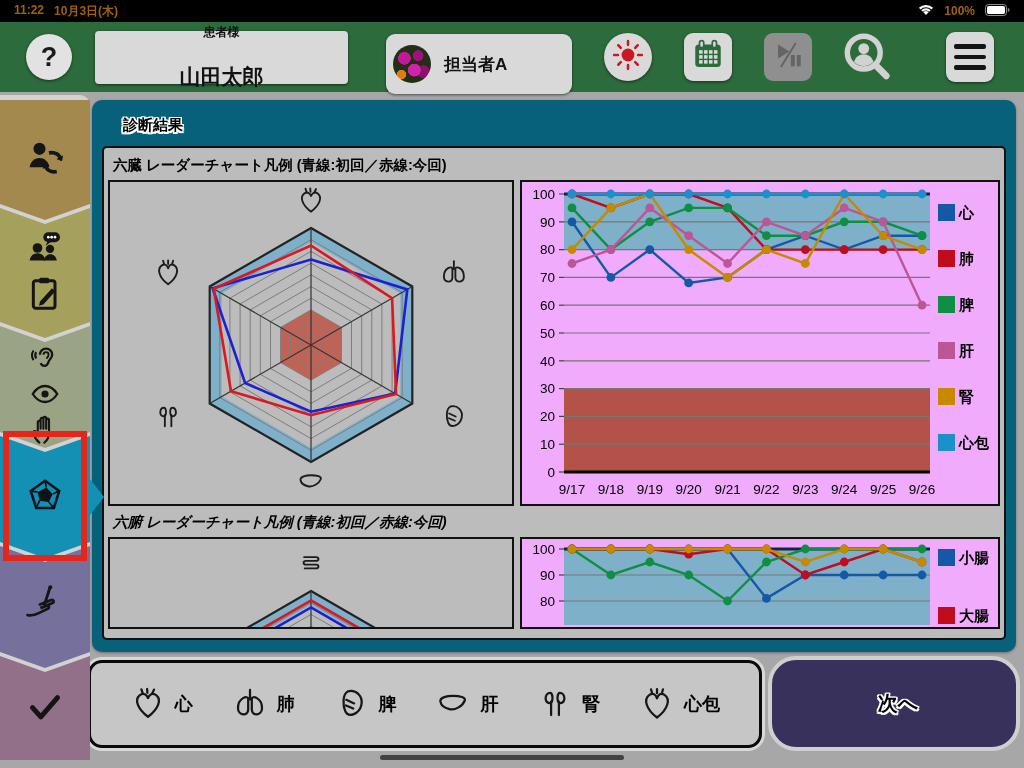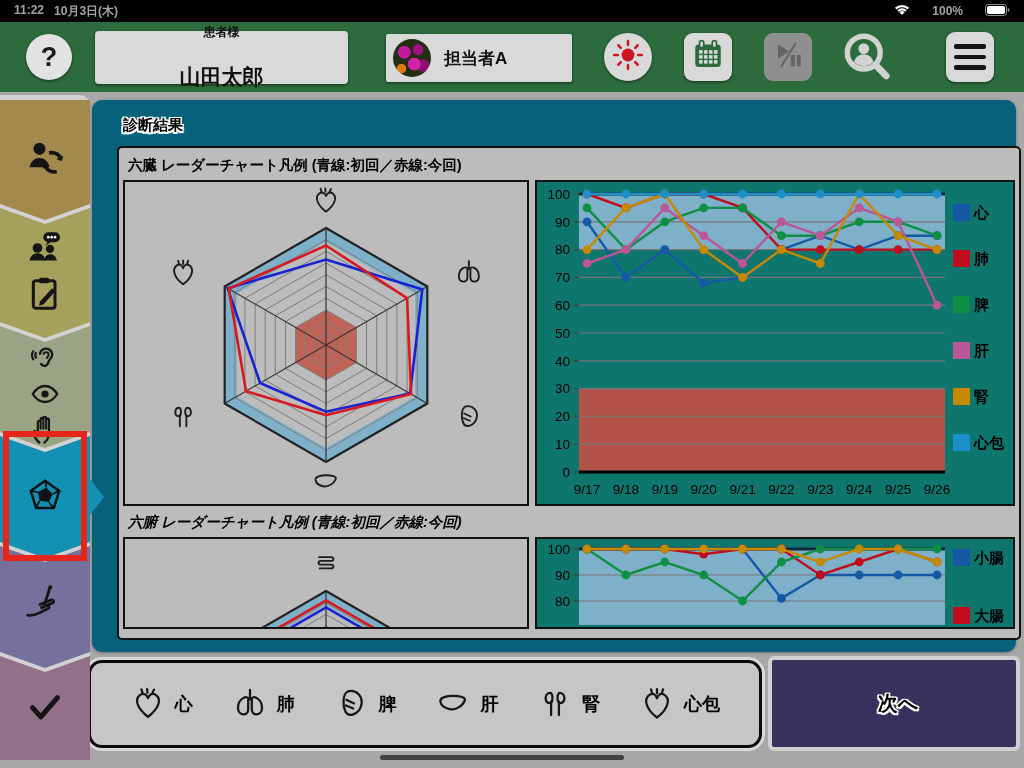--- a/index.html
+++ b/index.html
@@ -9,36 +9,36 @@
     font-family:"Liberation Sans","DejaVu Sans",sans-serif;
     -webkit-font-smoothing:antialiased;
   }
   .t-outline{
     text-shadow:-1.5px -1.5px 0 #fff,1.5px -1.5px 0 #fff,-1.5px 1.5px 0 #fff,
       1.5px 1.5px 0 #fff,0 -1.5px 0 #fff,0 1.5px 0 #fff,-1.5px 0 0 #fff,1.5px 0 0 #fff;
     padding-left:8px;
   }
   
   .status-bar{position:absolute;top:0;left:0;width:1024px;height:22px;background:#000;
-    color:#a3a3a3;display:flex;justify-content:space-between;align-items:center;
+    color:#a16207;display:flex;justify-content:space-between;align-items:center;
     padding:0 14px;box-sizing:border-box;font-size:12px;font-weight:bold;}
   .sb-left{display:flex;gap:10px;}
-  .sb-right{display:flex;align-items:center;gap:22px;}
+  .sb-right{display:flex;align-items:center;gap:10px;}
   
   .header{position:absolute;top:22px;left:0;width:1024px;height:70px;background:#2c6b3c;}
   .hbtn{box-shadow:0 1px 3px rgba(0,0,0,.55);cursor:pointer;}
   .btn-help{position:absolute;left:26px;top:12px;width:46px;height:46px;border-radius:50%;
     background:#e2e2e2;color:#1a1a1a;font-size:27px;font-weight:bold;
     display:flex;align-items:center;justify-content:center;}
   .btn-patient{position:absolute;left:95px;top:9px;width:253px;height:53px;background:#d9d9d9;
     border-radius:4px;display:flex;flex-direction:column;align-items:center;justify-content:center;line-height:1.15;}
   .patient-title{font-size:12px;font-weight:bold;color:#111;}
   .patient-name{font-size:21px;font-weight:bold;color:#111;margin-top:25px;}
-  .btn-staff{position:absolute;left:386px;top:12px;width:186px;height:48px;background:#d9d9d9;
-    border-radius:2px;display:flex;align-items:center;gap:13px;padding-left:7px;box-sizing:border-box;}
+  .btn-staff{position:absolute;left:386px;top:12px;width:186px;height:60px;background:#d9d9d9;
+    border-radius:9px;display:flex;align-items:center;gap:13px;padding-left:7px;box-sizing:border-box;}
   .avatar{width:38px;height:38px;border-radius:50%;
     background:
       radial-gradient(circle at 30% 35%, #c2189a 0 17%, rgba(0,0,0,0) 18%),
       radial-gradient(circle at 66% 28%, #a11080 0 14%, rgba(0,0,0,0) 15%),
       radial-gradient(circle at 56% 66%, #d023a8 0 19%, rgba(0,0,0,0) 20%),
       radial-gradient(circle at 22% 78%, #e07b10 0 11%, rgba(0,0,0,0) 12%),
       radial-gradient(circle at 80% 70%, #8c1070 0 15%, rgba(0,0,0,0) 16%),
       #232e14;}
   .staff-name{font-size:17px;font-weight:bold;color:#111;}
   .btn-sun{position:absolute;left:604px;top:11px;width:48px;height:48px;border-radius:50%;
@@ -68,40 +68,40 @@
   .seg4-blue svg{margin-left:26px;}
   .sel-ring{position:absolute;left:3px;top:-5px;width:84px;height:130px;border:6px solid #e6261b;
     box-sizing:border-box;z-index:4;pointer-events:none;}
   .seg5{height:122px;background:#76709c;margin-top:-12px;}
   .seg6{height:104px;background:#927089;margin-top:-12px;
     clip-path:polygon(0 0,50% 16px,100% 0,100% 100%,0 100%);}
   
   .main-panel{position:absolute;left:92px;top:100px;width:924px;height:552px;background:#07617b;
     border-radius:10px;box-shadow:0 1px 3px rgba(0,0,0,.35);}
   .main-title{position:absolute;left:23px;top:16px;font-size:15px;font-weight:bold;color:#000;}
-  .content-panel{position:absolute;left:25px;top:46px;width:904px;height:494px;background:#bcbcbc;
+  .content-panel{position:absolute;left:10px;top:46px;width:904px;height:494px;background:#bcbcbc;
     border:2px solid #111;border-radius:5px;box-sizing:border-box;padding:5px 4px;overflow:hidden;}
   .section-title{font-size:14.5px;font-weight:bold;color:#000;margin:3px 0 5px 5px;}
   .section-title.second{margin-top:7px;font-style:italic;}
   .row{display:flex;gap:6px;}
   .radar-box{width:406px;height:326px;border:2px solid #111;box-sizing:border-box;
     background:#bcbcbc;overflow:hidden;flex:none;}
   .chart-box{width:480px;height:326px;border:2px solid #111;box-sizing:border-box;
-    background:#0f766e;overflow:hidden;flex:none;}
+    background:#f0abfc;overflow:hidden;flex:none;}
   .row2 .radar-box,.row2 .chart-box{height:92px;}
   svg text{font-family:"Liberation Sans","DejaVu Sans",sans-serif;}
   
   .organ-bar{position:absolute;left:88px;top:660px;width:674px;height:88px;background:#c6c6c6;
     border:3px solid #0a0a0a;border-radius:14px;box-sizing:border-box;
     display:flex;align-items:center;justify-content:space-evenly;
     box-shadow:0 0 0 3px rgba(225,225,225,.85);}
   .organ-item{display:flex;align-items:center;gap:9px;}
   .organ-item span{font-size:18px;font-weight:bold;color:#000;}
   .next-btn{position:absolute;left:768px;top:656px;width:252px;height:95px;background:#37315b;
-    border:4px solid #cfcfcf;border-radius:6px;box-sizing:border-box;cursor:pointer;
+    border:4px solid #cfcfcf;border-radius:28px;box-sizing:border-box;cursor:pointer;
     display:flex;align-items:center;justify-content:center;font-size:20px;font-weight:bold;color:#000;}
   .home-indicator{position:absolute;left:380px;top:755px;width:244px;height:5px;border-radius:3px;
     background:#424242;cursor:grab;}
 </style>
 </head>
 <body>
 
 <div class="status-bar">
   <div class="sb-left">
     <span>11:22</span>

